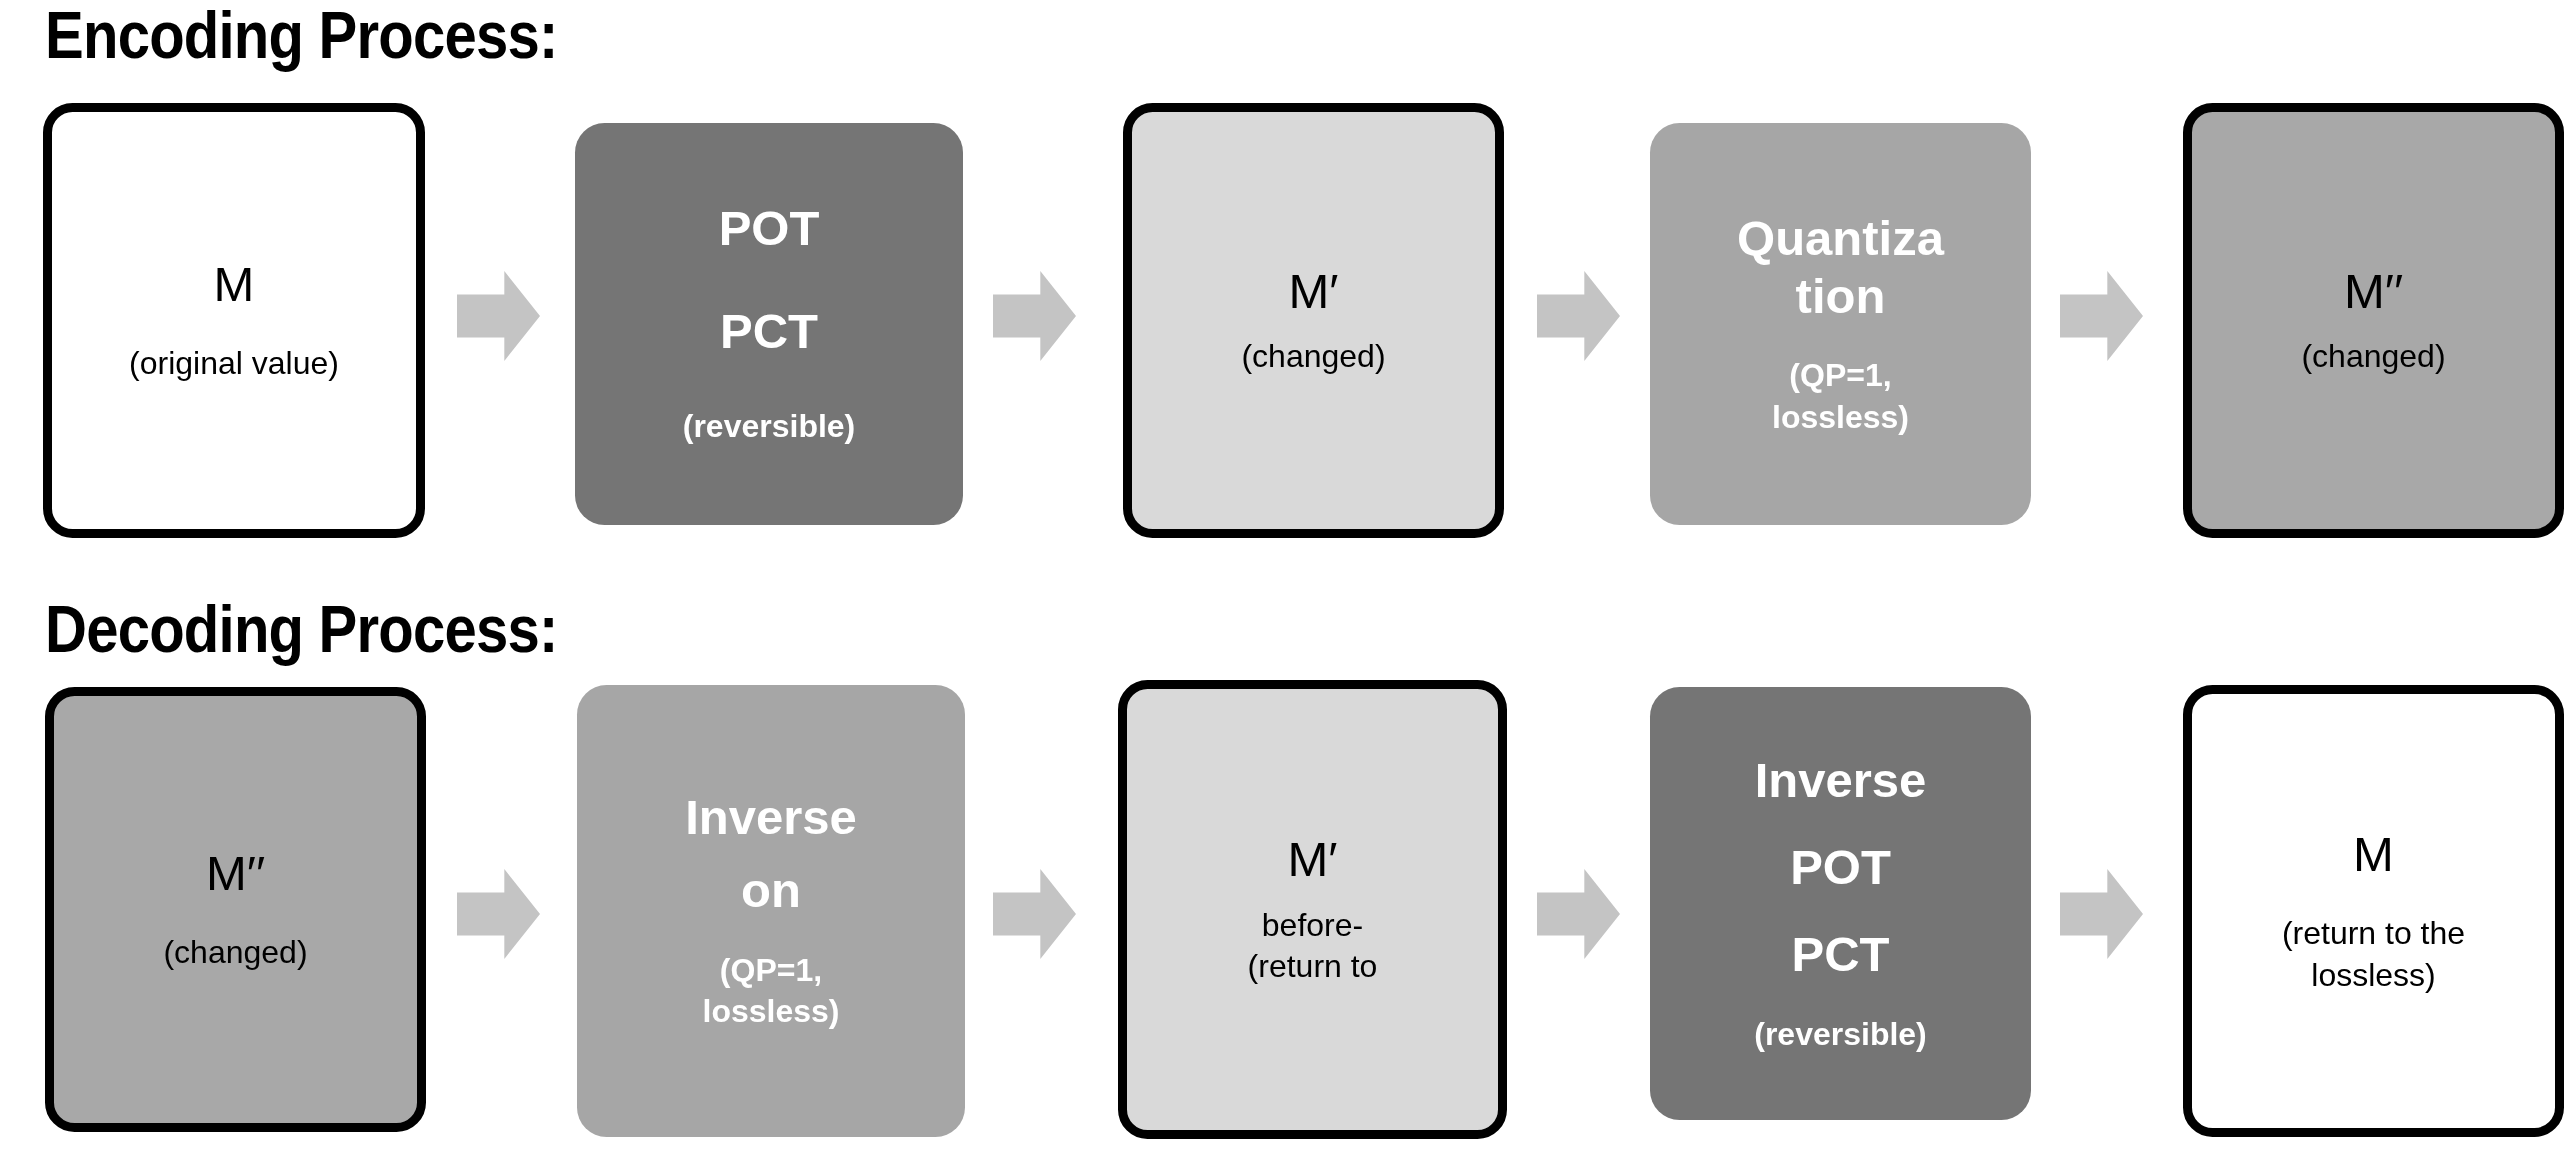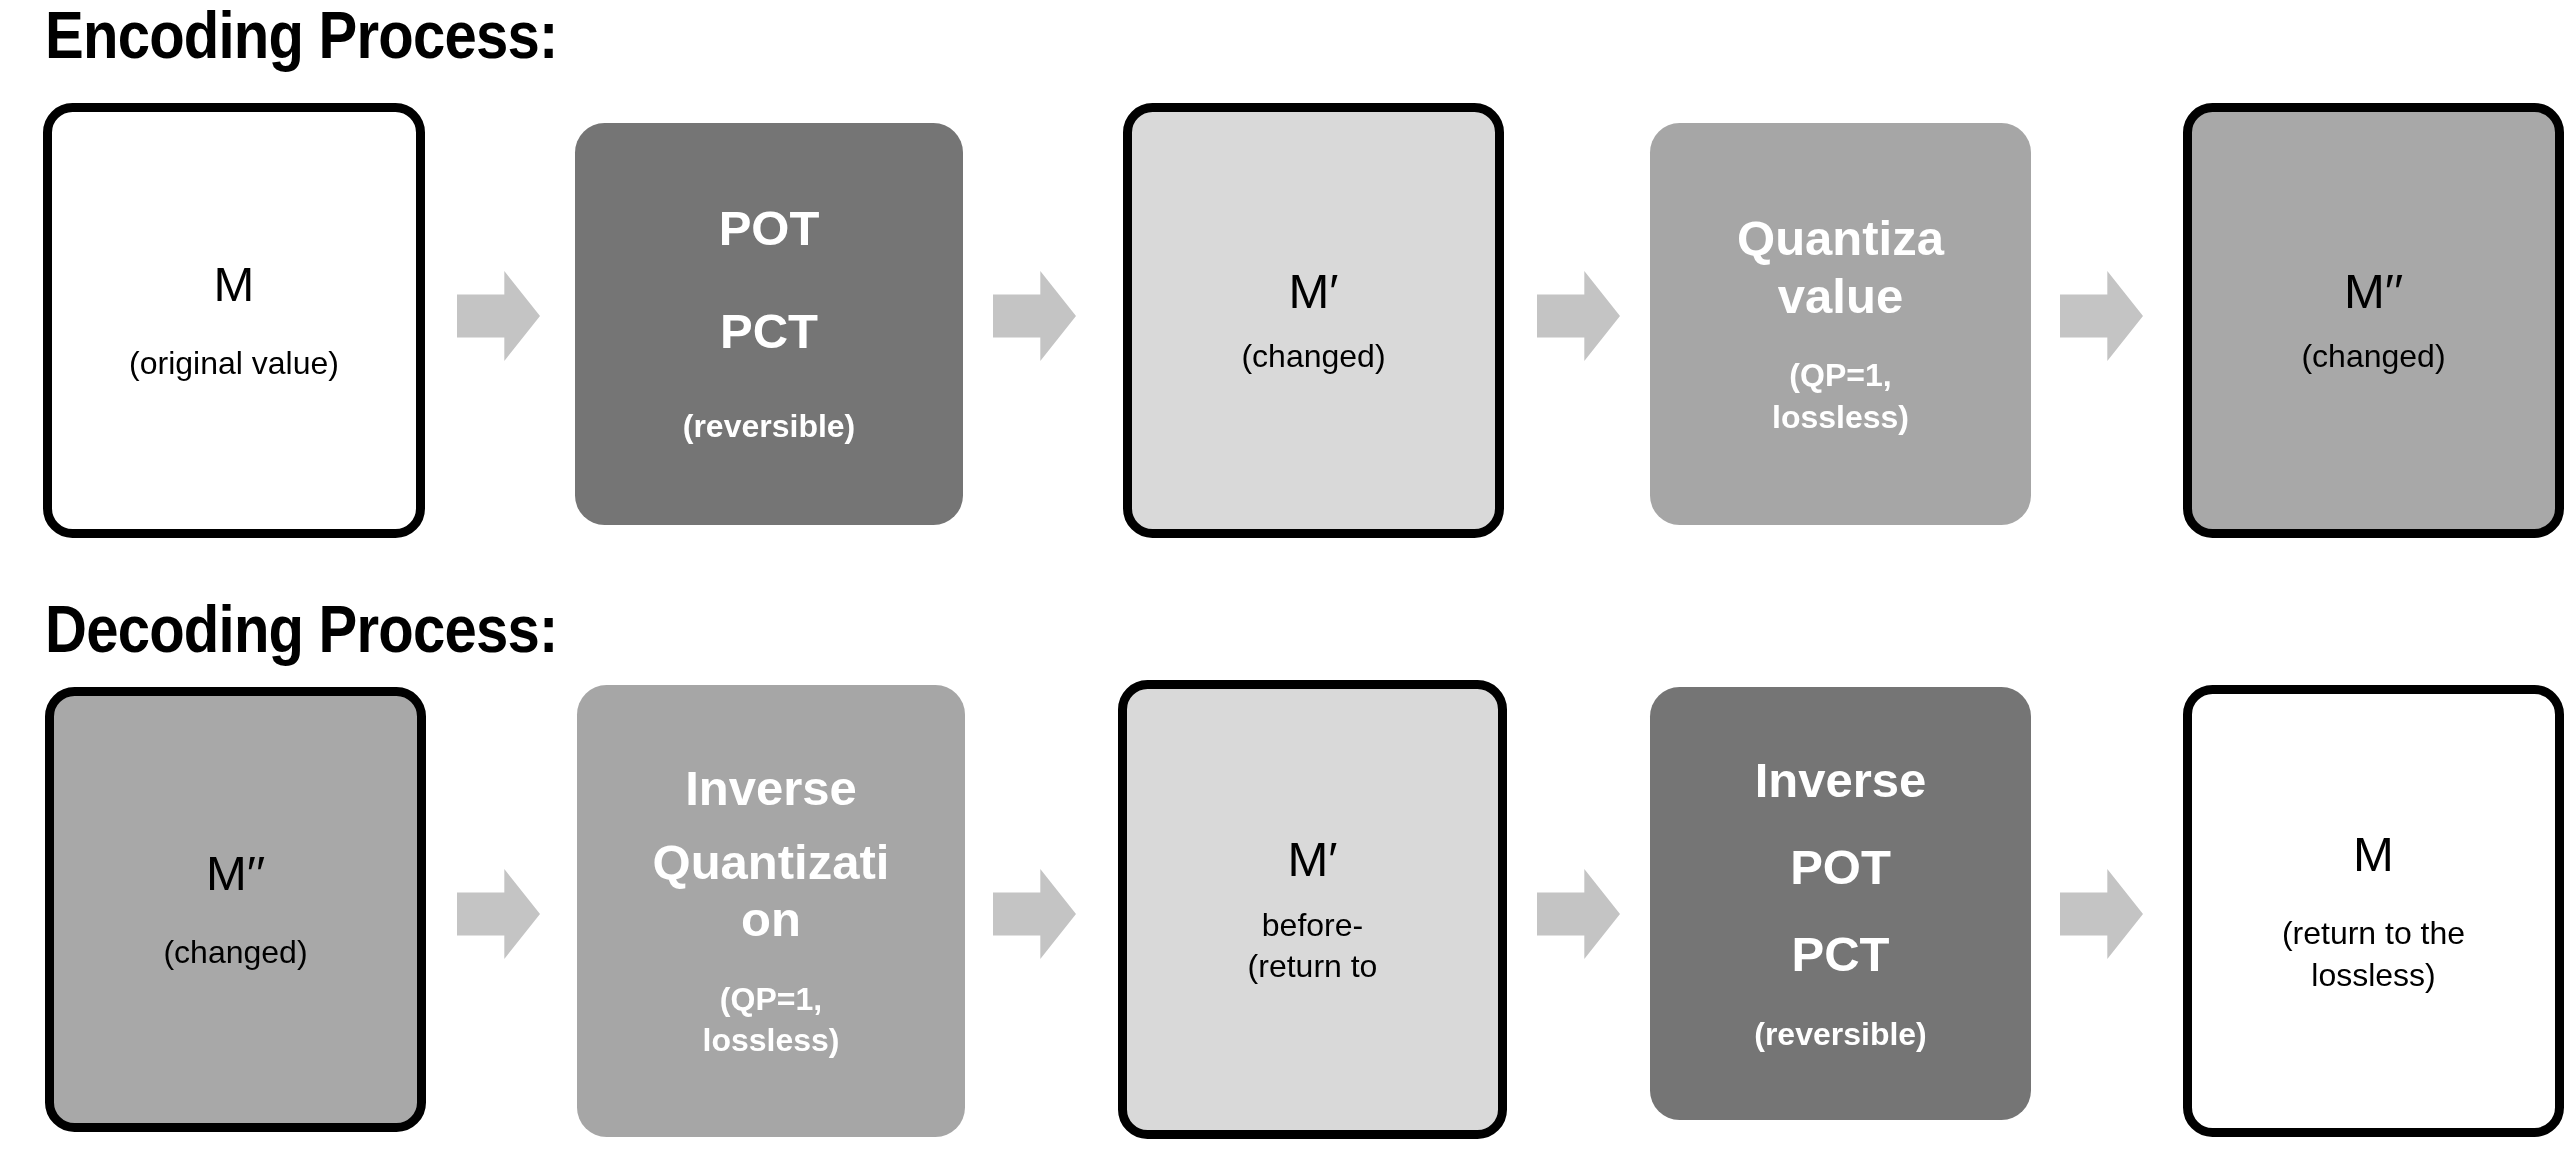--- a/index.html
+++ b/index.html
@@ -84,21 +84,21 @@
   <div class="node s-lightgray" style="left:1123px;top:103px;width:381px;height:435px;">
     <span class="line main-line">M′</span>
     <span class="gap-sm"></span>
     <span class="line sub-line">(changed)</span>
   </div>
 
   <div class="arrow" style="left:1537px;top:271px;width:83px;height:90px;"></div>
 
   <div class="node s-medgray" style="left:1650px;top:123px;width:381px;height:402px;">
     <span class="line main-line">Quantiza</span>
-    <span class="line main-line">value</span>
+    <span class="line main-line">tion</span>
     <span class="gap-md"></span>
     <span class="line sub-line">(QP=1,</span>
     <span class="line sub-line">lossless)</span>
   </div>
 
   <div class="arrow" style="left:2060px;top:271px;width:83px;height:90px;"></div>
 
   <div class="node s-medgray-b" style="left:2183px;top:103px;width:381px;height:435px;">
     <span class="line main-line">M′′</span>
     <span class="gap-sm"></span>
@@ -114,21 +114,20 @@
     <span class="line main-line">M′′</span>
     <span class="gap-md"></span>
     <span class="line sub-line">(changed)</span>
   </div>
 
   <div class="arrow" style="left:457px;top:869px;width:83px;height:90px;"></div>
 
   <div class="node s-medgray" style="left:577px;top:685px;width:388px;height:452px;">
     <span class="line main-line">Inverse</span>
     <span class="gap-sm"></span>
-    <span class="line main-line">Quantizati</span>
     <span class="line main-line">on</span>
     <span class="gap-md"></span>
     <span class="line sub-line">(QP=1,</span>
     <span class="line sub-line">lossless)</span>
   </div>
 
   <div class="arrow" style="left:993px;top:869px;width:83px;height:90px;"></div>
 
   <div class="node s-lightgray" style="left:1118px;top:680px;width:389px;height:459px;">
     <span class="line main-line">M′</span>

